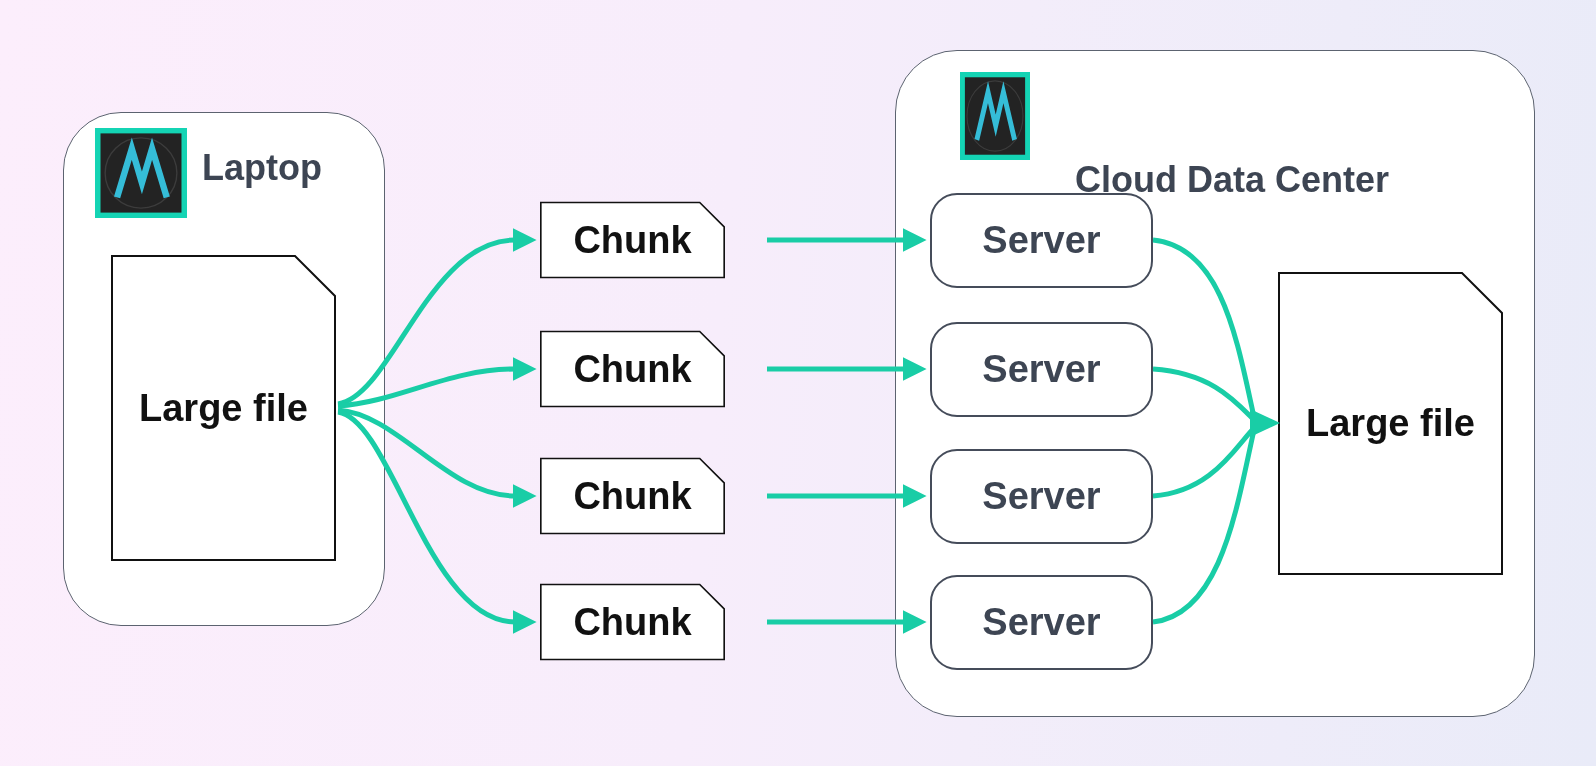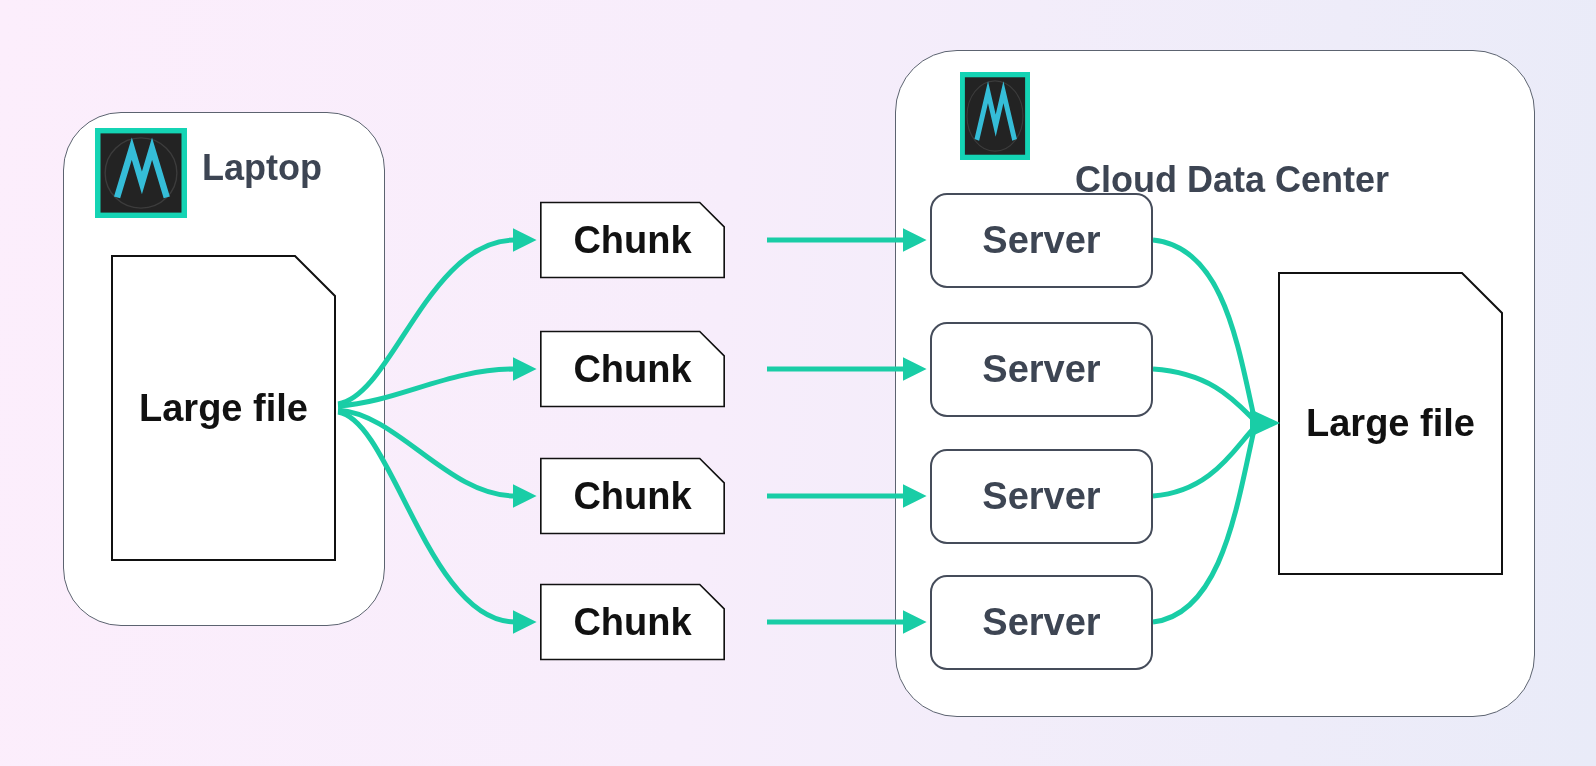--- a/index.html
+++ b/index.html
@@ -54,21 +54,21 @@
   .node.chunk { left: 540px; width: 185px; height: 94px; }
   .node.chunk-1 { top: 193px; }
   .node.chunk-2 { top: 322px; }
   .node.chunk-3 { top: 449px; }
   .node.chunk-4 { top: 575px; }
 
   .node.server {
     left: 930px; width: 223px; height: 95px;
     background: #ffffff;
     border: 2px solid #454c5a;
-    border-radius: 17px;
+    border-radius: 27px;
     box-sizing: border-box;
   }
   .node.server .node-label { color: #3d4553; }
   .node.server-1 { top: 193px; }
   .node.server-2 { top: 322px; }
   .node.server-3 { top: 449px; }
   .node.server-4 { top: 575px; }
 
   svg.connectors {
     position: absolute; left: 0; top: 0; width: 1596px; height: 766px;

